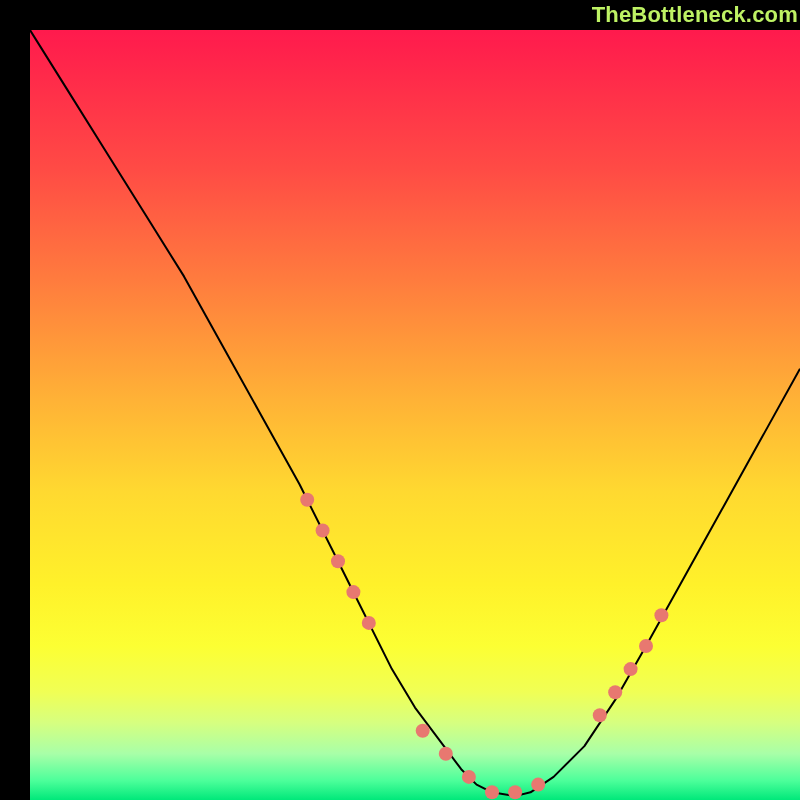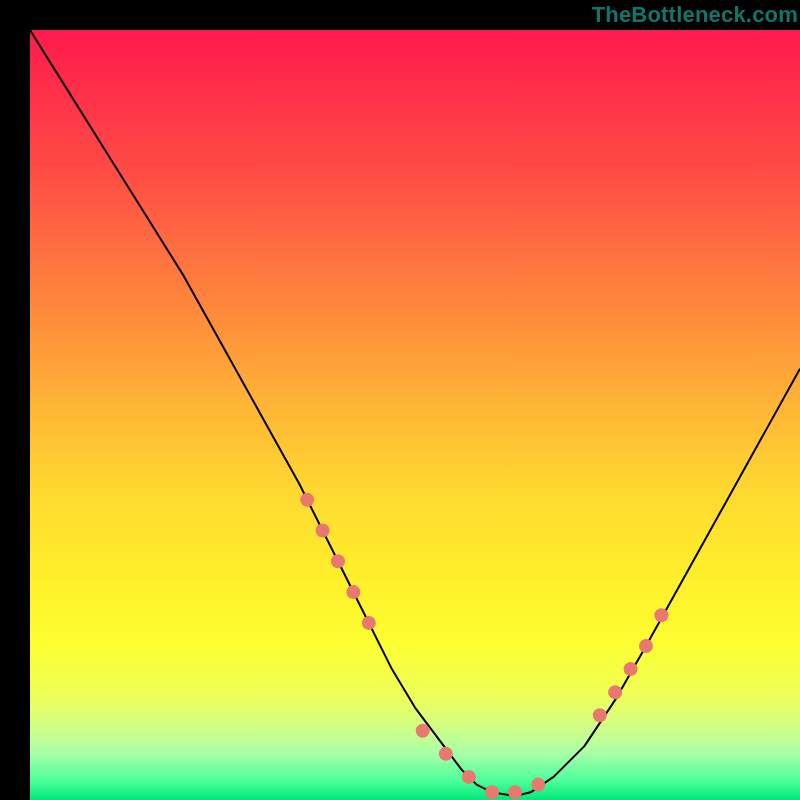--- a/index.html
+++ b/index.html
@@ -46,21 +46,21 @@
       #d6ff80 90%,
       #a8ffa8 94%,
       #4cff9a 97.5%,
       #00e87a 100%
     );
   }
   .watermark {
     position: absolute;
     top: 2px;
     right: 2px;
-    color: #0f766e;
+    color: #bef264;
     font-size: 22px;
     font-weight: 600;
     letter-spacing: 0.2px;
     z-index: 100;
   }
   svg.curve {
     position: absolute;
     left: 0;
     top: 0;
     width: 770px;

